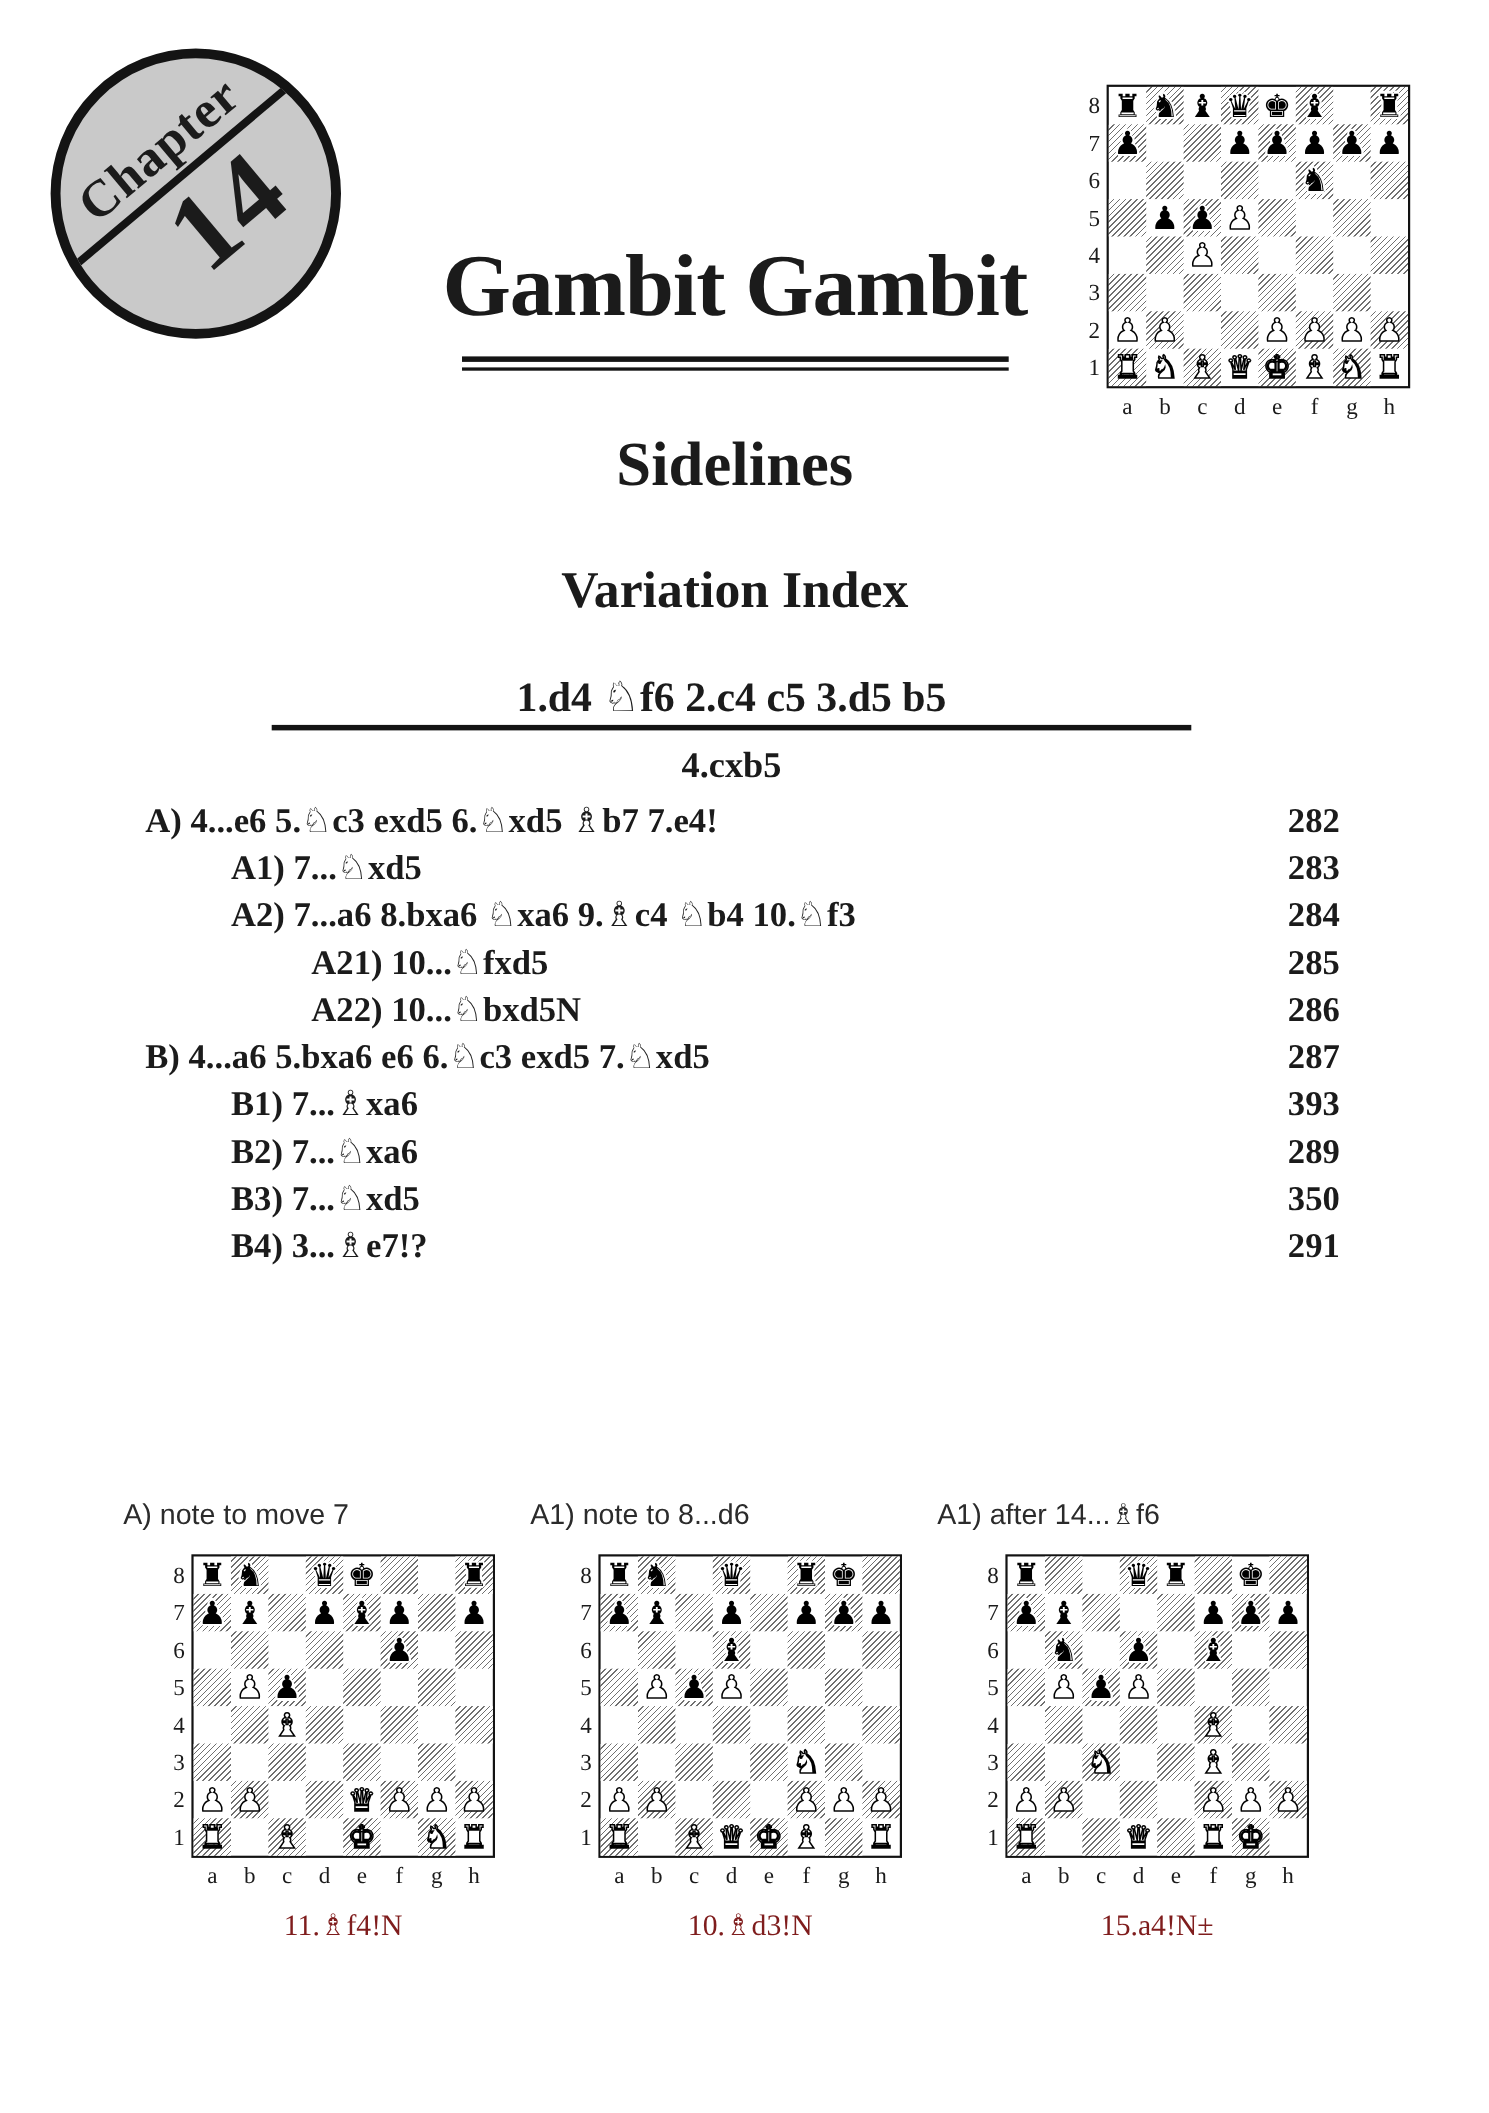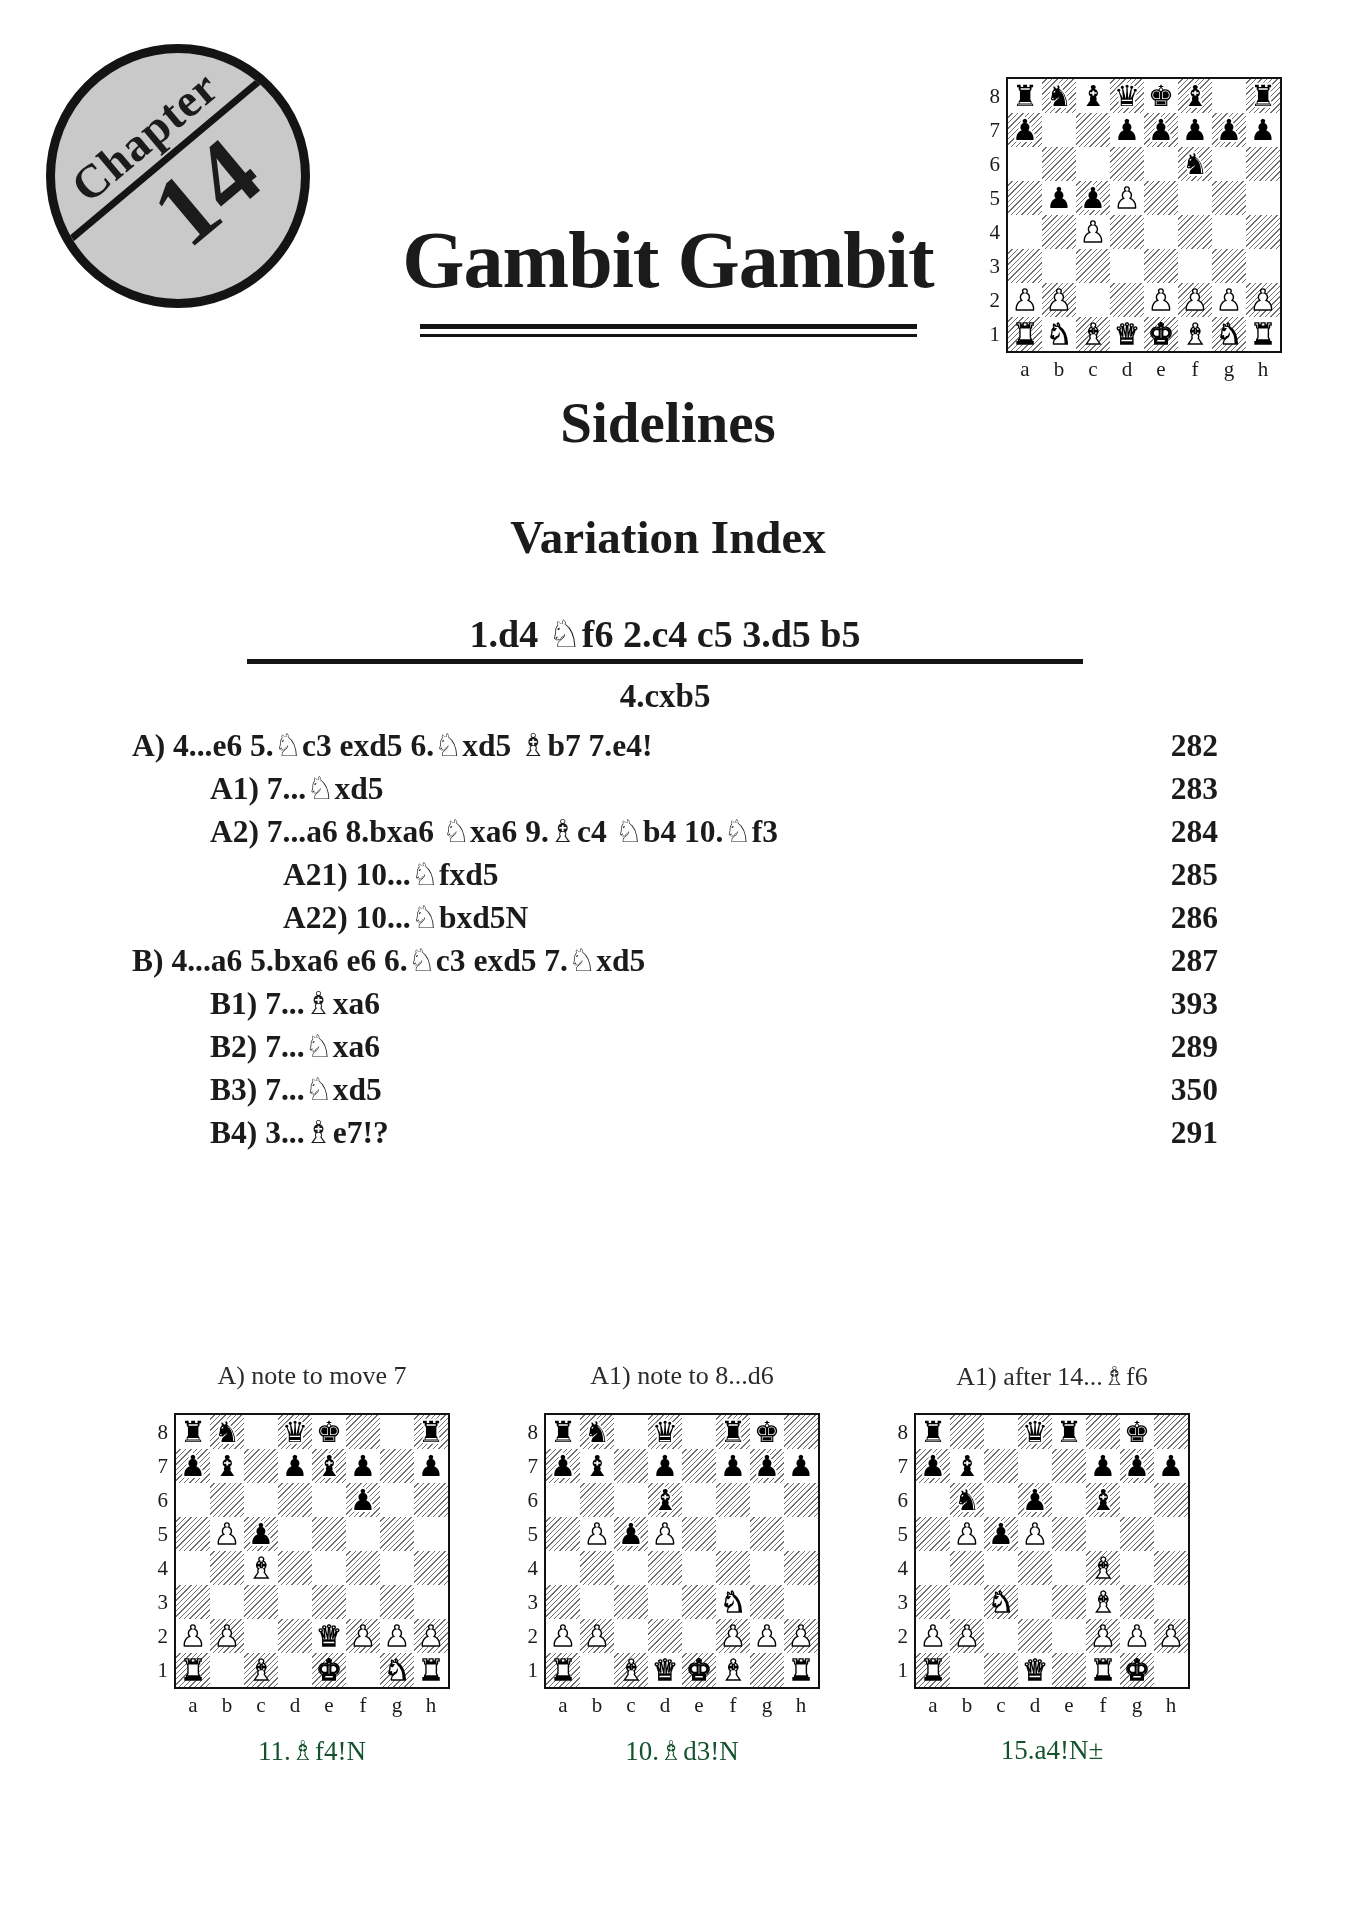--- a/index.html
+++ b/index.html
@@ -51,24 +51,24 @@
     font-family:"DejaVu Sans",sans-serif;font-size:29px;line-height:34px;
     display:block;width:34px;text-align:center;
   }
   .wp{color:#ffffff;-webkit-text-stroke:1.4px #000;text-shadow:0 0 2px #ffffff;}
   .bp{color:#000000;text-shadow:-2px 0 0 #fff,2px 0 0 #fff,0 -2px 0 #fff,0 2px 0 #fff,
       -1px -1px 0 #fff,1px 1px 0 #fff,-1px 1px 0 #fff,1px -1px 0 #fff;}
   .rank-labels{position:absolute;left:-32px;top:2px;width:26px;}
   .rank-labels div{height:34px;line-height:34px;font-size:21px;text-align:right;}
   .file-labels{position:absolute;top:280px;left:2px;width:272px;display:flex;}
   .file-labels span{width:34px;text-align:center;font-size:21px;}
-  .diag-caption{position:absolute;top:-52px;left:-62px;width:400px;text-align:center;
-    font-size:26px;color:#2b2b2b;font-family:Liberation Serif, serif;}
+  .diag-caption{position:absolute;top:-52px;left:-62px;width:400px;text-align:left;
+    font-size:26px;color:#2b2b2b;font-family:Liberation Sans, sans-serif;}
   .diag-move{position:absolute;top:322px;left:-62px;width:400px;text-align:center;
-    font-size:27px;color:#14532d;font-family:"Liberation Serif","DejaVu Sans",serif;}
+    font-size:27px;color:#7f1d1d;font-family:"Liberation Serif","DejaVu Sans",serif;}
 </style>
 </head>
 <body>
 
 <div class="chapter-badge">
   <div class="badge-rot">
     <div class="badge-label">Chapter</div>
     <div class="badge-line"></div>
     <div class="badge-number">14</div>
   </div>

